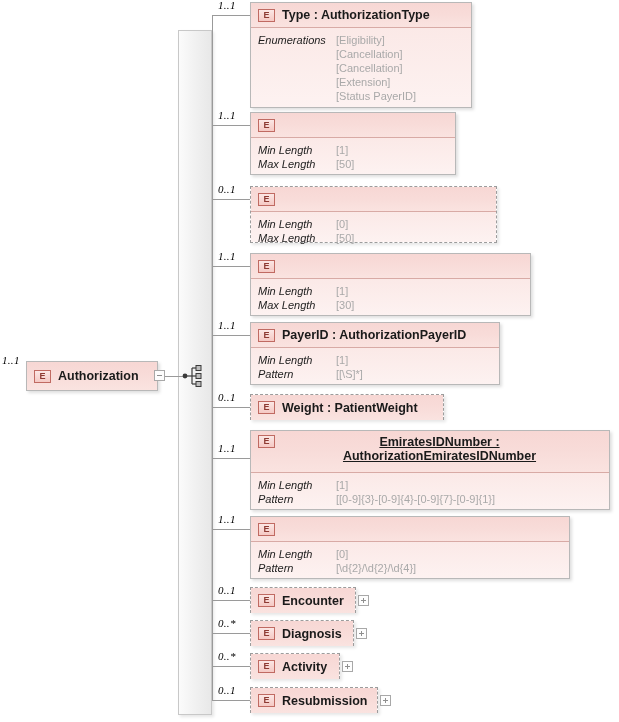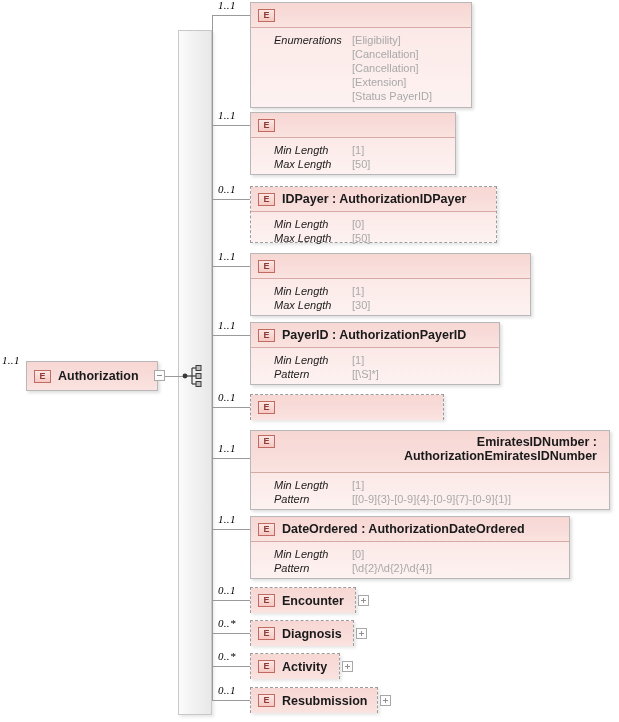--- a/index.html
+++ b/index.html
@@ -100,22 +100,23 @@
 
   .e-title {
     font-size: 12.5px;
     font-weight: bold;
     color: #1a1a1a;
     white-space: nowrap;
     font-family: "Liberation Sans", sans-serif;
   }
   .e-title.wrap {
     white-space: normal;
-    text-align: right;
+    text-align: center;
     line-height: 14px;
+    text-decoration: underline;
   }
   .e-name { }
 
   .title-cols {
     display: flex;
     align-items: center;
     flex: 1;
   }
   .title-cols .e-name {
     font-size: 12.5px;
@@ -126,21 +127,21 @@
   .title-cols .tail {
     font-size: 12.5px;
     font-weight: bold;
     color: #1a1a1a;
     white-space: nowrap;
     font-family: "Liberation Sans", sans-serif;
   }
 
   .ebox-body {
     background: linear-gradient(to bottom, #fbe9e7 0%, #fdf2f1 100%);
-    padding: 5px 6px 5px 23px;
+    padding: 5px 6px 5px 7px;
     box-sizing: border-box;
   }
   .facet-row {
     display: flex;
     line-height: 14px;
     white-space: nowrap;
   }
   .facet-label {
     font-style: italic;
     font-size: 11px;
@@ -208,20 +209,21 @@
         <line x1="10" y1="3" x2="14" y2="3" stroke="#3a3a3a" stroke-width="1.2"></line>
         <line x1="10" y1="11" x2="14" y2="11" stroke="#3a3a3a" stroke-width="1.2"></line>
         <line x1="10" y1="19" x2="14" y2="19" stroke="#3a3a3a" stroke-width="1.2"></line>
         <rect x="14" y="0.5" width="5" height="5" fill="#bdbdbd" stroke="#3a3a3a" stroke-width="1"></rect>
         <rect x="14" y="8.5" width="5" height="5" fill="#bdbdbd" stroke="#3a3a3a" stroke-width="1"></rect>
         <rect x="14" y="16.5" width="5" height="5" fill="#bdbdbd" stroke="#3a3a3a" stroke-width="1"></rect>
       </svg></div>
     <div class="ebox hasbody" style="left: 250px; top: 2px; width: 222px; height: 106px;">
       <div class="ebox-head" style="height: 25px;">
         <div class="e-icon">E</div>
+        <span class="e-title">Type : AuthorizationType</span>
       </div>
       <div class="ebox-body" style="height: 79px;">
         <div class="facet-row">
           <div class="facet-label">Enumerations</div>
           <div class="facet-values-col">
             <div class="facet-value">[Eligibility]</div>
             <div class="facet-value">[Cancellation]</div>
             <div class="facet-value">[Cancellation]</div>
             <div class="facet-value">[Extension]</div>
             <div class="facet-value">[Status PayerID]</div>
@@ -248,21 +250,20 @@
             <div class="facet-value">[50]</div>
           </div>
         </div>
       </div>
     </div>
     <div class="hline" style="left: 212px; top: 125px; width: 38px;"></div>
     <div class="mult" style="left: 218px; top: 109px;">1..1</div>
     <div class="ebox optional hasbody" style="left: 250px; top: 186px; width: 247px; height: 57px;">
       <div class="ebox-head" style="height: 25px;">
         <div class="e-icon">E</div>
-        <span class="e-title">IDPayer : AuthorizationIDPayer</span>
       </div>
       <div class="ebox-body" style="height: 30px;">
         <div class="facet-row">
           <div class="facet-label">Min Length</div>
           <div class="facet-values-col">
             <div class="facet-value">[0]</div>
           </div>
         </div>
         <div class="facet-row">
           <div class="facet-label">Max Length</div>
@@ -313,20 +314,21 @@
             <div class="facet-value">[[\S]*]</div>
           </div>
         </div>
       </div>
     </div>
     <div class="hline" style="left: 212px; top: 335px; width: 38px;"></div>
     <div class="mult" style="left: 218px; top: 319px;">1..1</div>
     <div class="ebox optional onlyhead" style="left: 250px; top: 394px; width: 194px; height: 26px;">
       <div class="ebox-head" style="height: 25px;">
         <div class="e-icon">E</div>
+        <span class="e-title">Weight : PatientWeight</span>
       </div>
     </div>
     <div class="hline" style="left: 212px; top: 407px; width: 38px;"></div>
     <div class="mult" style="left: 218px; top: 391px;">0..1</div>
     <div class="ebox hasbody" style="left: 250px; top: 430px; width: 360px; height: 80px;">
       <div class="ebox-head" style="height: 42px; align-items: flex-start; padding-top: 4px;">
         <div class="e-icon">E</div>
         <span class="e-title wrap" style="flex: 1 1 0%; margin-right: 6px;">EmiratesIDNumber : AuthorizationEmiratesIDNumber</span>
       </div>
       <div class="ebox-body" style="height: 36px;">
@@ -342,21 +344,20 @@
             <div class="facet-value">[[0-9]{3}-[0-9]{4}-[0-9]{7}-[0-9]{1}]</div>
           </div>
         </div>
       </div>
     </div>
     <div class="hline" style="left: 212px; top: 458px; width: 38px;"></div>
     <div class="mult" style="left: 218px; top: 442px;">1..1</div>
     <div class="ebox hasbody" style="left: 250px; top: 516px; width: 320px; height: 63px;">
       <div class="ebox-head" style="height: 25px;">
         <div class="e-icon">E</div>
-        <span class="e-title">DateOrdered : AuthorizationDateOrdered</span>
       </div>
       <div class="ebox-body" style="height: 36px;">
         <div class="facet-row">
           <div class="facet-label">Min Length</div>
           <div class="facet-values-col">
             <div class="facet-value">[0]</div>
           </div>
         </div>
         <div class="facet-row">
           <div class="facet-label">Pattern</div>

